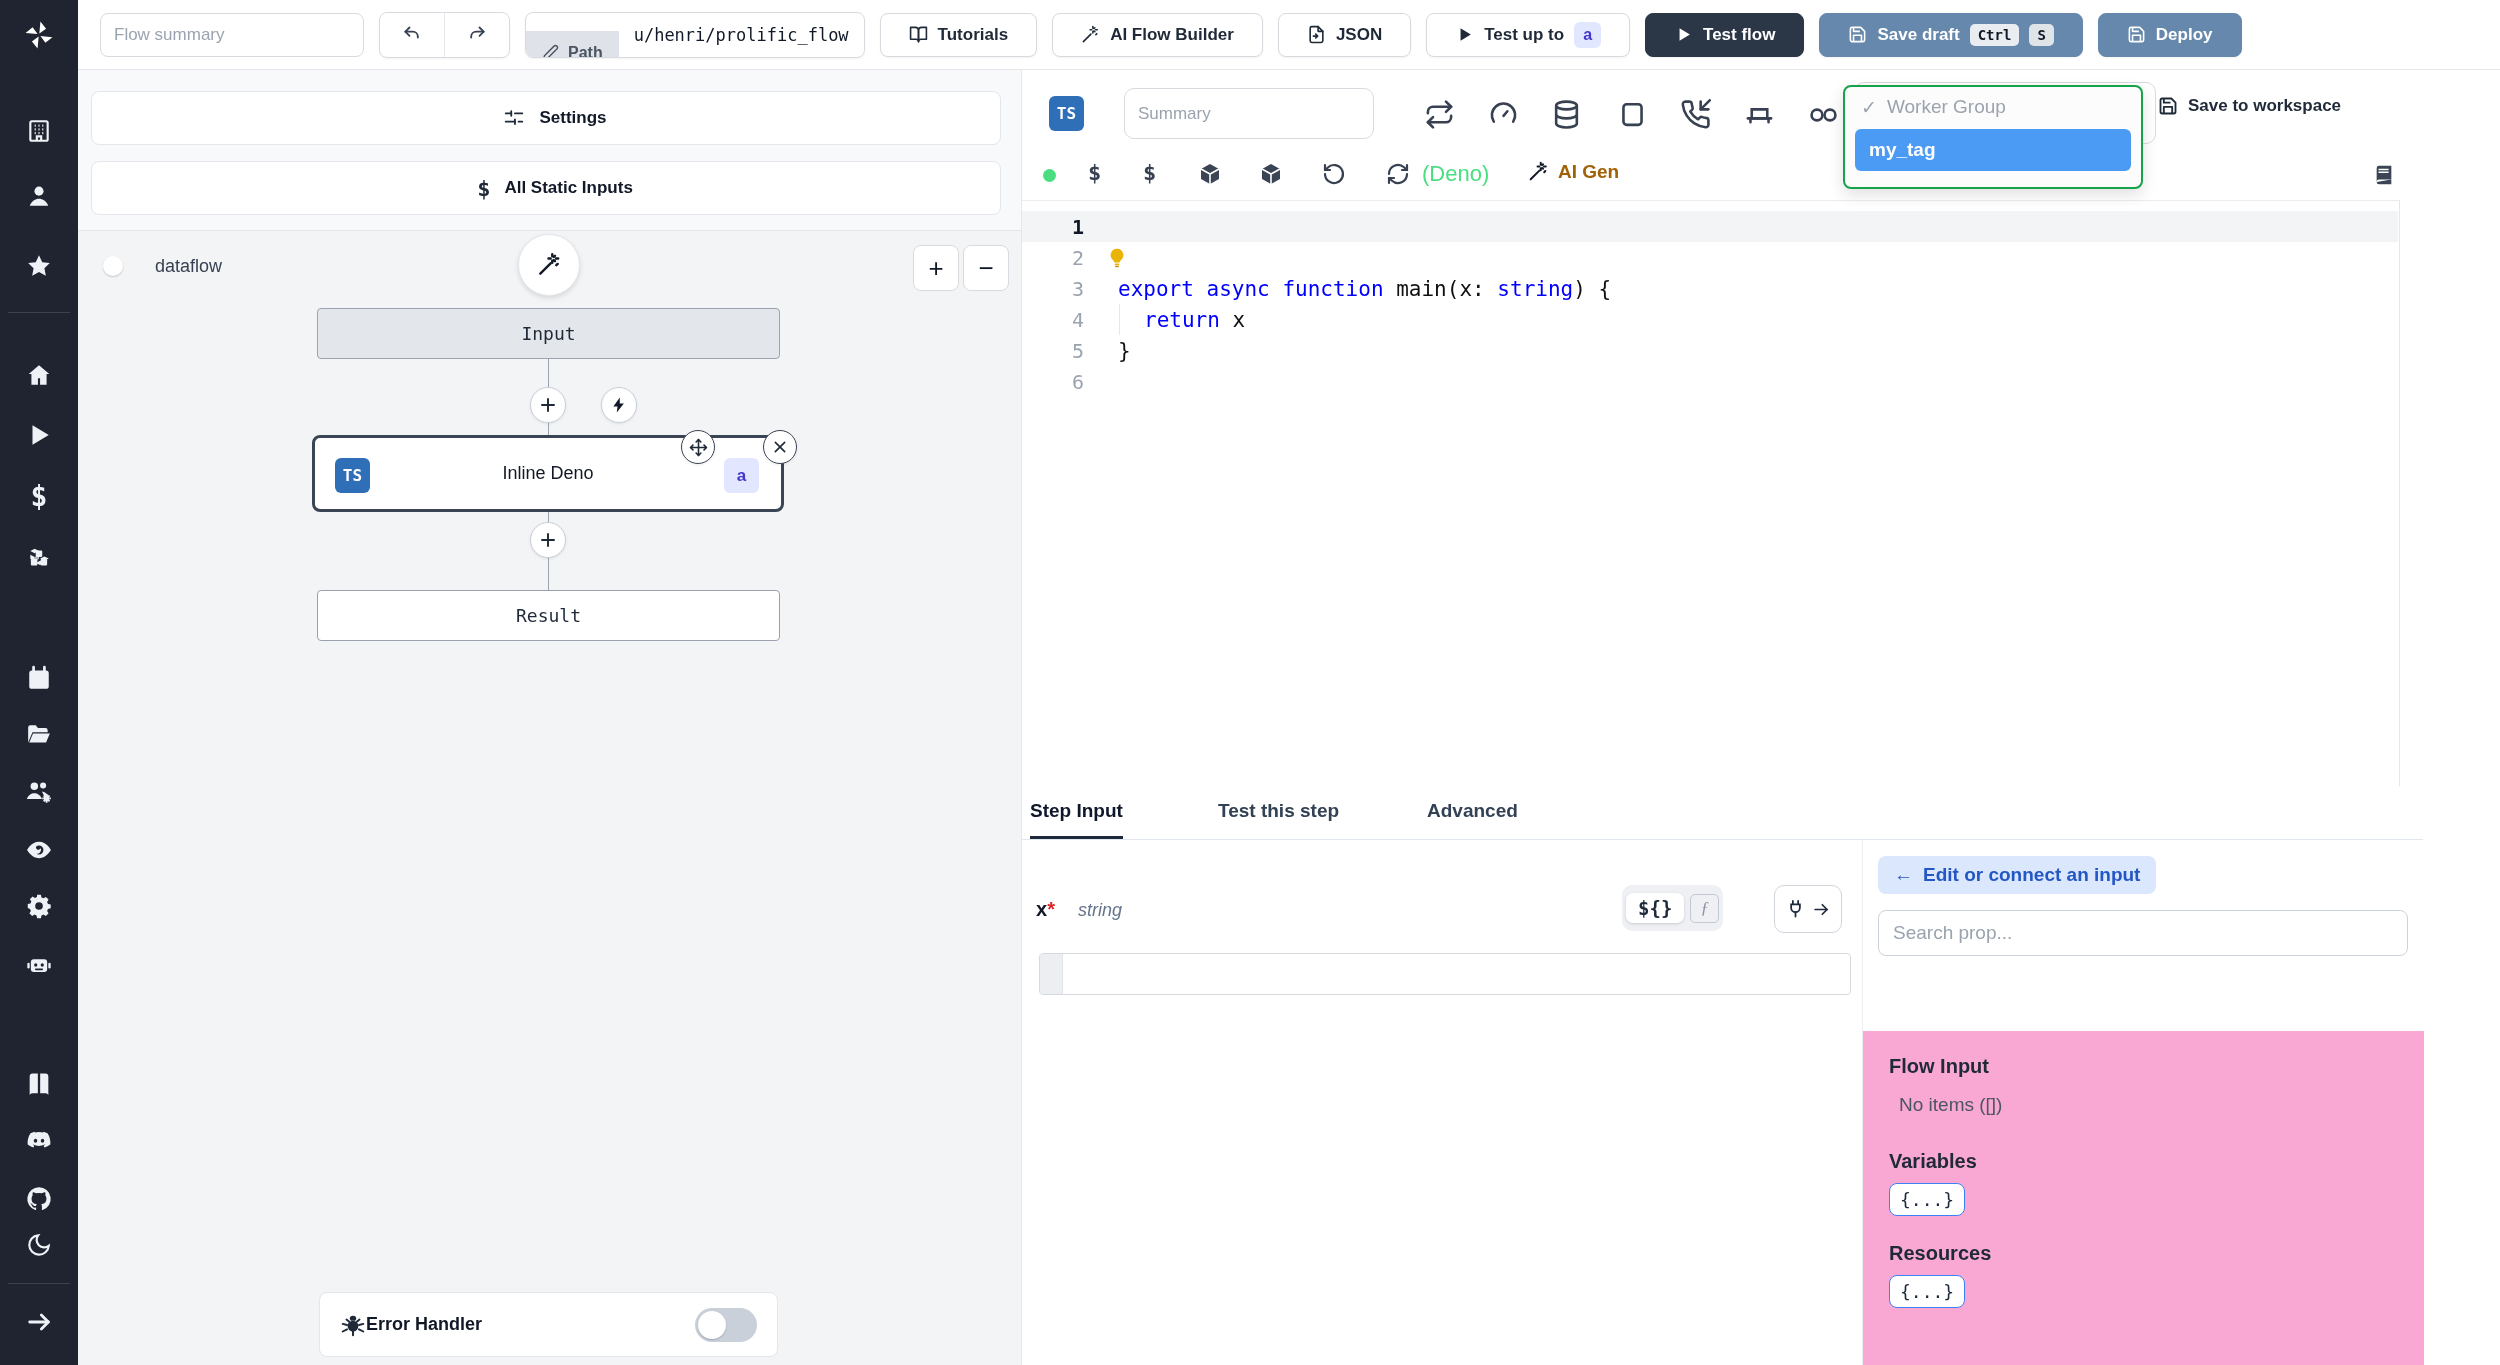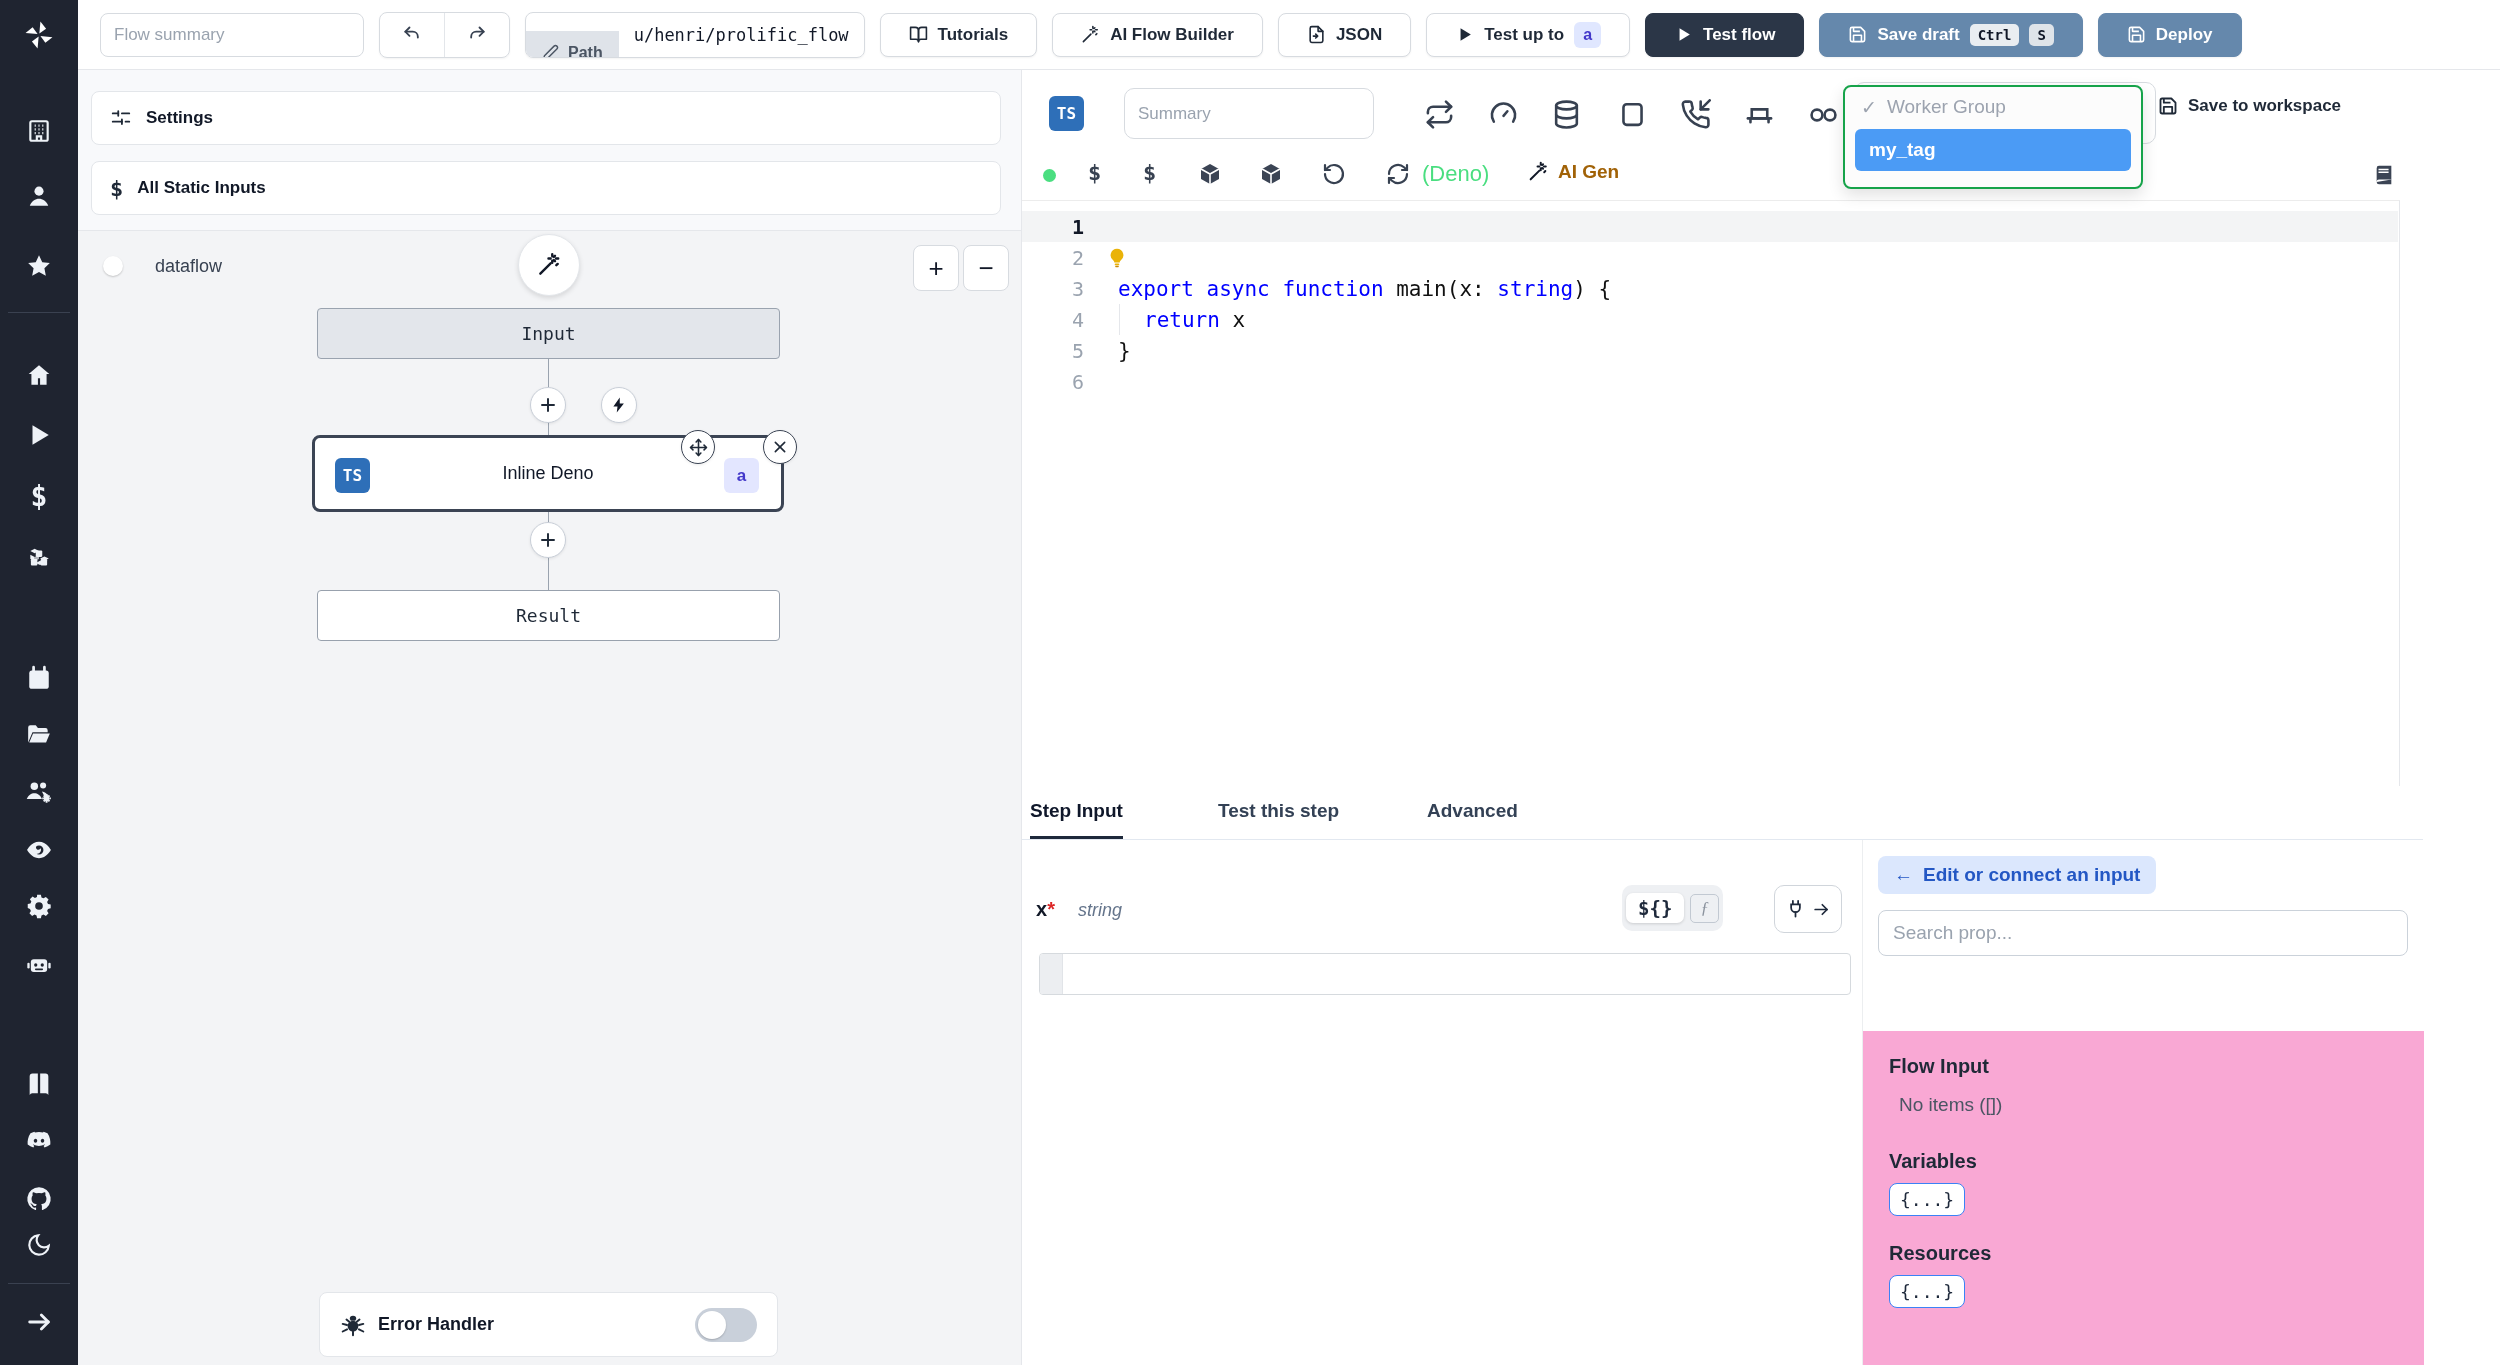--- a/index.html
+++ b/index.html
@@ -28,21 +28,21 @@
 
   
   #rail{position:absolute;left:0;top:0;width:78px;height:1365px;background:#1f2430;}
   .sideicon{position:absolute;left:39px;transform:translate(-50%,-50%);color:#eef2f7;}
   .raildiv{position:absolute;left:8px;width:62px;height:1px;background:#3a4150;}
 
   
   #flowpanel{position:absolute;left:78px;top:70px;width:944px;height:1295px;background:#f3f4f6;border-right:1px solid #e5e7eb;box-sizing:border-box;}
   #flowtop{position:absolute;left:0;top:0;width:100%;height:161px;background:#f8f9fb;border-bottom:1px solid #e5e7eb;box-sizing:border-box;}
   .panelcard{position:absolute;left:13px;width:910px;height:54px;background:#fff;border:1px solid #e3e6ea;border-radius:8px;
-             display:flex;align-items:center;gap:14px;padding-left:18px;box-sizing:border-box;font-weight:700;font-size:17px;color:#111827;}
+             display:flex;align-items:center;gap:14px;padding-left:18px;box-sizing:border-box;font-weight:700;font-size:17px;color:#111827;justify-content:center;}
   .toggle{border-radius:999px;background:#c9d0da;position:relative;}
   .toggle .knob{position:absolute;top:3px;left:3px;background:#fff;border-radius:50%;box-shadow:0 1px 2px rgba(0,0,0,.2);}
   .node{position:absolute;display:flex;align-items:center;justify-content:center;border-radius:4px;
         font-family:"DejaVu Sans Mono",monospace;font-size:18px;color:#1f2937;background:#fff;border:1px solid #98a1ad;box-sizing:border-box;}
   .circle-btn{position:absolute;width:34px;height:34px;border-radius:50%;background:#fff;border:1px solid #c9cfd8;
               display:flex;align-items:center;justify-content:center;transform:translate(-50%,-50%);
               box-shadow:0 1px 3px rgba(0,0,0,.08);color:#1f2937;}
   .vline{position:absolute;width:1px;background:#9aa3af;}
 
   
@@ -364,21 +364,21 @@
           <path d="M12 4v16M4 12h16"></path>
         </svg>
     </span>
 
     
     <div class="node" style="left:239px;top:520px;width:463px;height:51px;">
       <span>Result</span>
     </div>
 
     
-    <div class="abs flex" style="left:241px;top:1222px;width:459px;height:65px;background:#fff;border:1px solid #e3e6ea;border-radius:8px;padding:0 20px;gap:12px;box-sizing:border-box;">
+    <div class="abs flex" style="left:241px;top:1222px;width:459px;height:65px;background:#fff;border:1px solid #e3e6ea;border-radius:8px;padding:0 20px;gap:0;box-sizing:border-box;">
       <svg width="26" height="26" viewBox="0 0 24 24" fill="#1f2937">
           <circle cx="12" cy="13" r="5"></circle>
           <path d="M9 6.5a3 3 0 0 1 6 0l-1 1.5h-4z"></path>
           <path d="M2.5 11l4 1M2.5 18l4-2M12 18v3.5M21.5 11l-4 1M21.5 18l-4-2M6 7 8.5 9M18 7l-2.5 2" stroke="#1f2937" stroke-width="1.8" stroke-linecap="round" fill="none"></path>
         </svg>
       <span style="font-weight:700;font-size:18px;color:#111827;">Error Handler</span>
       <span class="toggle" style="margin-left:auto;width:62px;height:34px;">
           <span class="knob" style="width:28px;height:28px;"></span>
         </span>
     </div>

